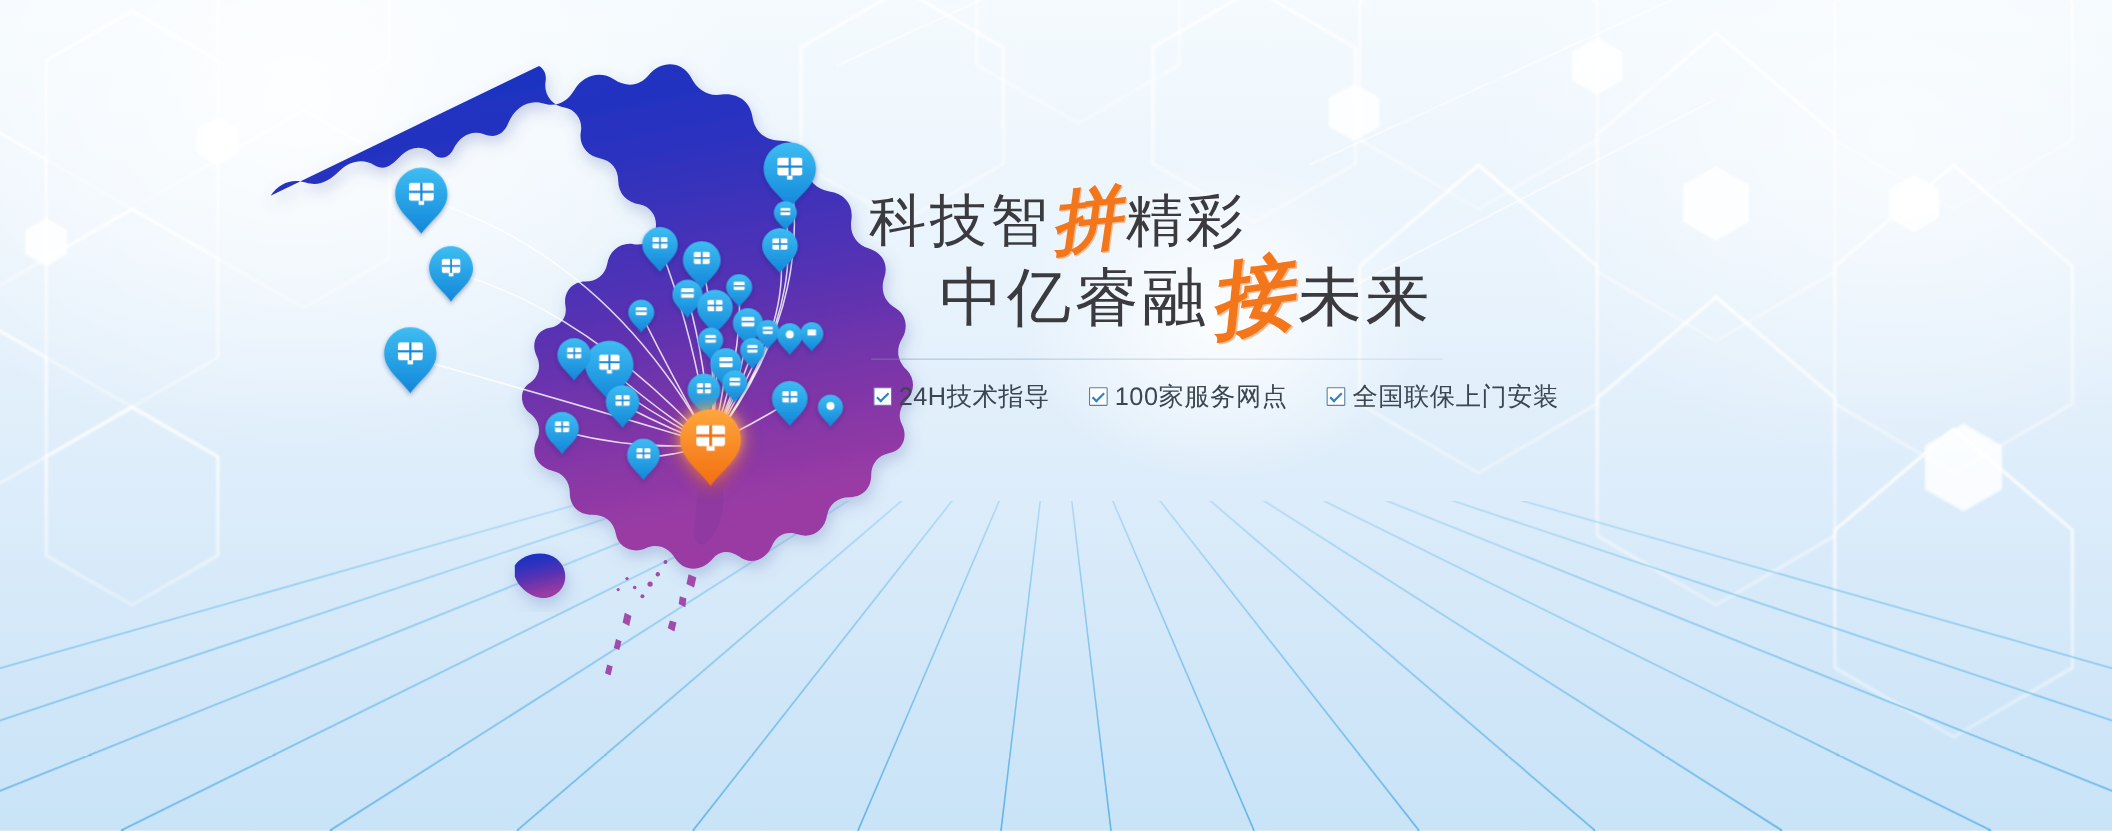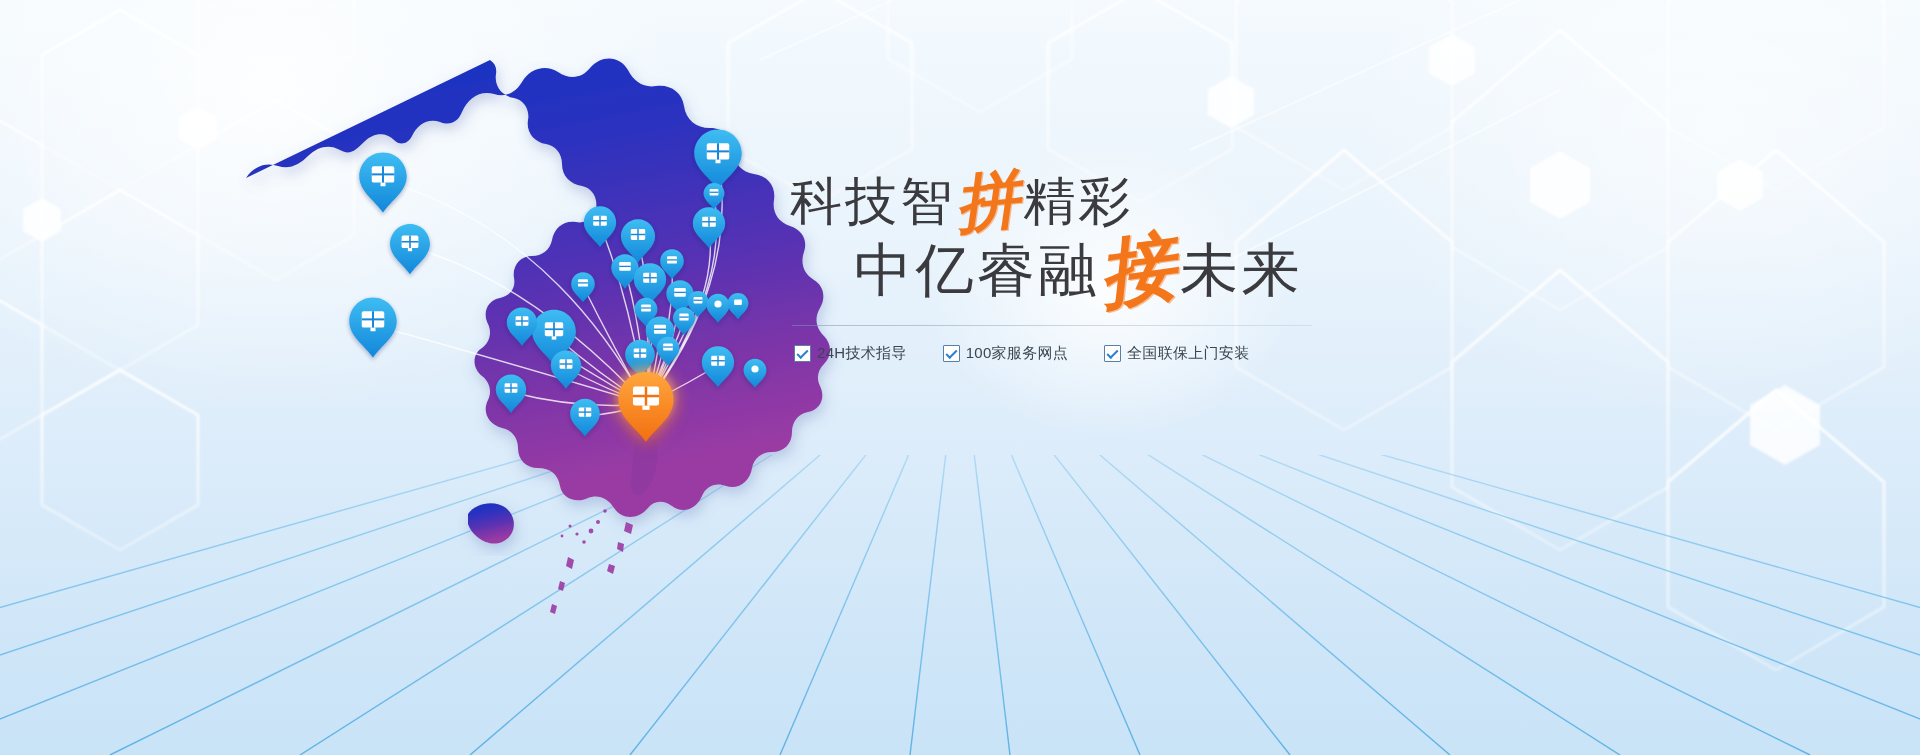--- a/index.html
+++ b/index.html
@@ -61,21 +61,21 @@
   .feature{display:flex;align-items:center;gap:6px;white-space:nowrap;}
   .feature .tick{
     width:15px;height:15px;flex:0 0 15px;border:1px solid #5b7ea5;
     border-radius:1px;background:#fff;position:relative;
   }
   .feature .tick::after{
     content:"";position:absolute;left:2px;top:4px;width:9px;height:4px;
     border-left:2.6px solid #2f7fd1;border-bottom:2.6px solid #2f7fd1;
     transform:rotate(-45deg);
   }
-  .feature .flabel{font-size:15px;color:#3b4650;letter-spacing:.02em;}
+  .feature .flabel{font-size:23px;color:#3b4650;letter-spacing:.02em;}
 </style>
 </head>
 <body>
 
 <div class="stage">
 
   <div class="glow glow-a"></div>
   <div class="glow glow-b"></div>
   <div class="glow glow-c"></div>
 

